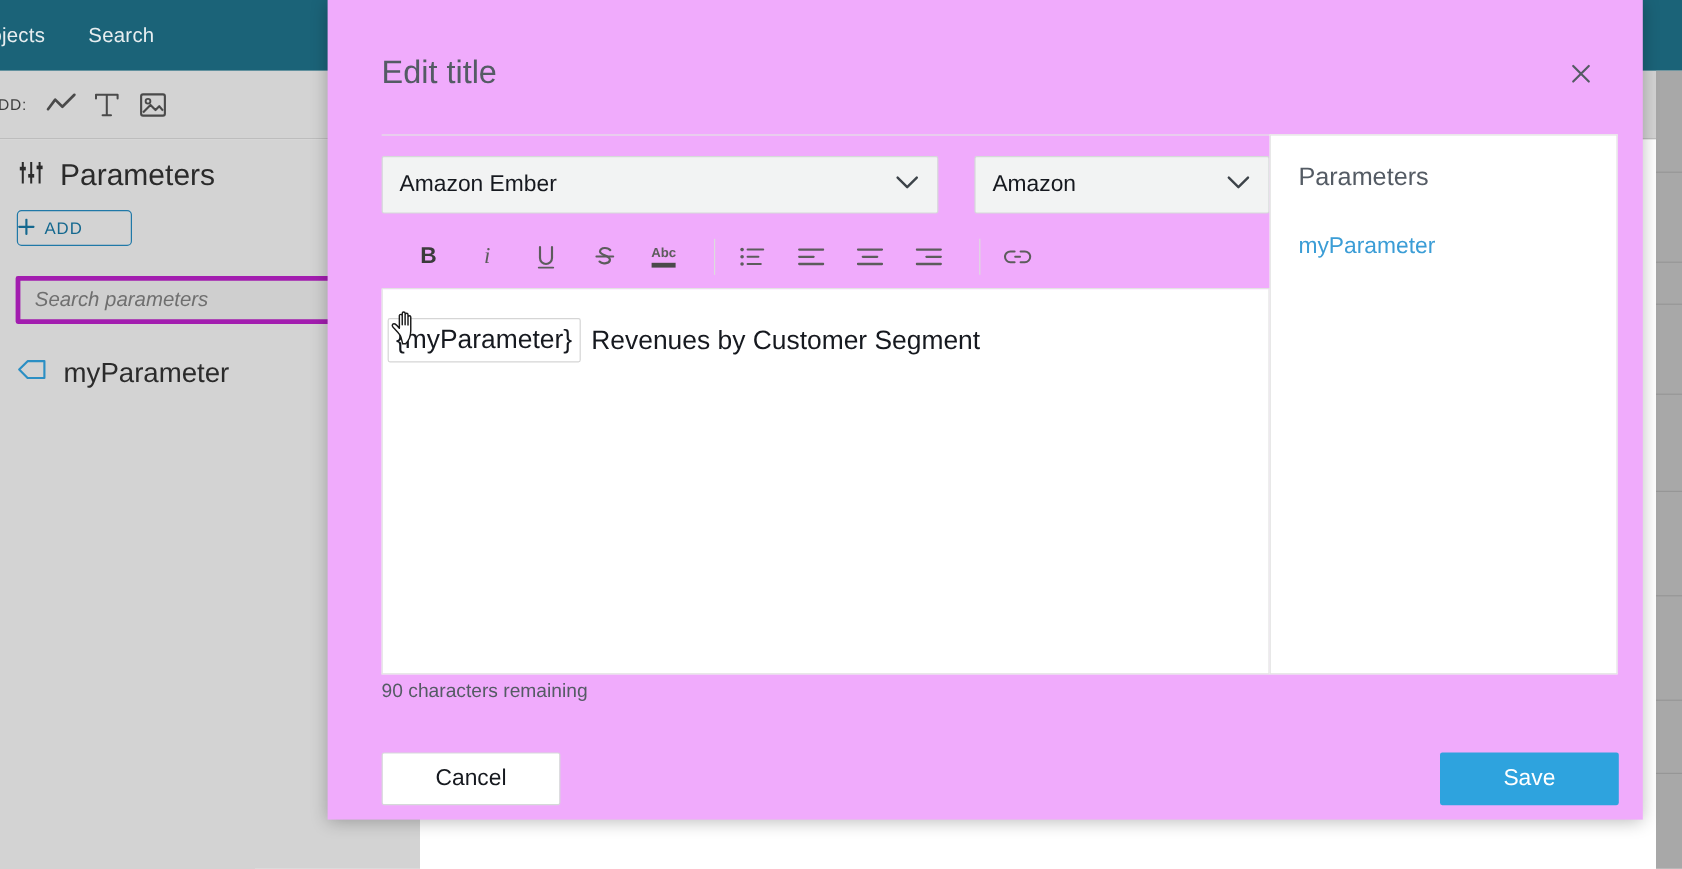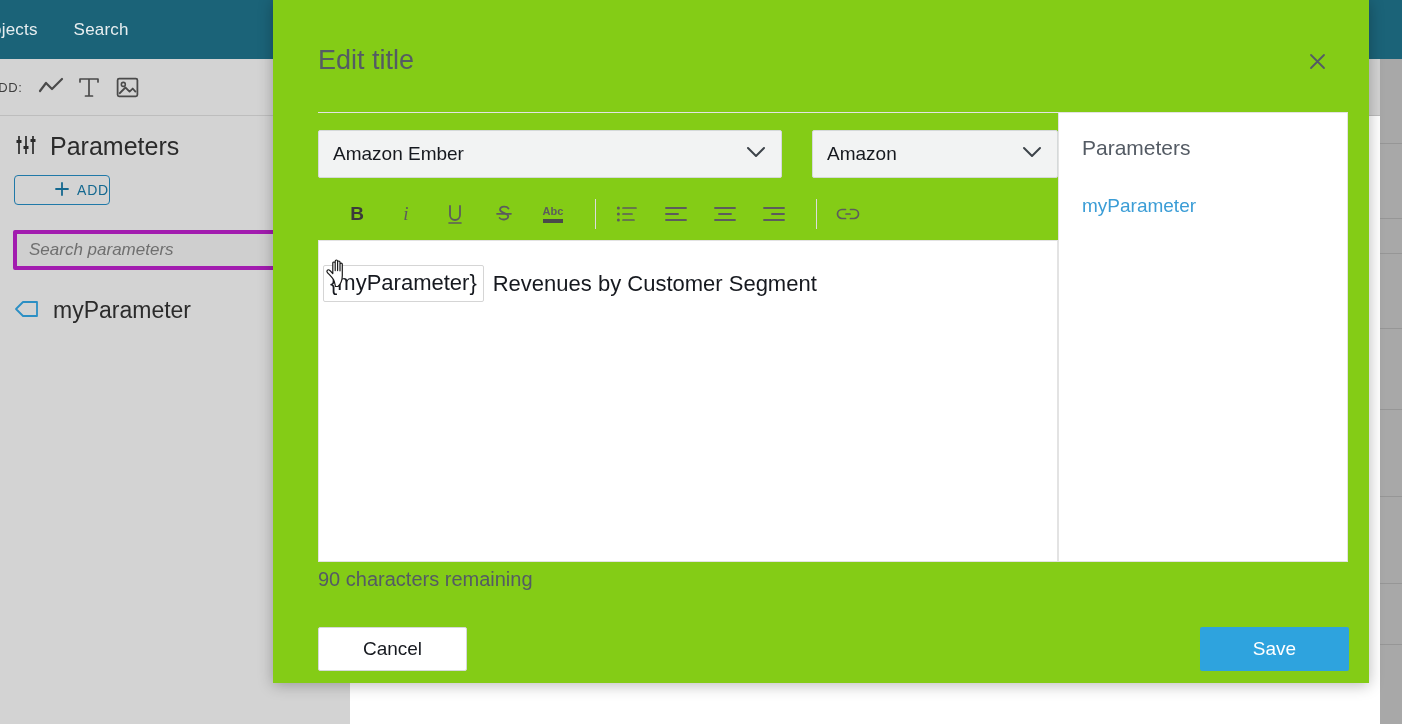--- a/index.html
+++ b/index.html
@@ -77,21 +77,21 @@
   }
   #add-param-button {
     margin: 14px 0 0 14px;
     width: 96px; height: 30px;
     border: 1px solid #2079a8;
     border-radius: 4px;
     background: transparent;
     color: #14688f;
     font-size: 14px;
     letter-spacing: .8px;
-    display: flex; align-items: center; justify-content: flex-end;
+    display: flex; align-items: center; justify-content: flex-start;
     gap: 8px;
     cursor: pointer;
     font-family: "Liberation Sans", sans-serif;
   }
   #search-params-input {
     margin: 25px 0 0 13px;
     width: 310px; height: 40px;
     background: #cfcfcf;
     border: 4px solid #a21caf;
     border-radius: 2px;
@@ -162,21 +162,21 @@
   
   #modal-overlay {
     position: absolute;
     inset: 0;
     pointer-events: none;
   }
   #modal {
     position: absolute;
     left: 273px; top: 0;
     width: 1096px; height: 683px;
-    background: #84cc16;
+    background: #f0abfc;
     box-shadow: 0 2px 14px rgba(0,0,0,.28);
     pointer-events: auto;
   }
 
   #modal-title {
     position: absolute;
     left: 45px; top: 45px;
     font-size: 27px;
     color: #545b64;
     font-weight: 400;
@@ -295,21 +295,21 @@
     position: absolute;
     left: 23px; top: 82px;
     font-size: 19px;
     color: #3b9dd6;
     cursor: pointer;
   }
 
   #char-counter {
     position: absolute;
     left: 45px; top: 568px;
-    font-size: 20px;
+    font-size: 16px;
     color: #545b64;
   }
 
   #cancel-button {
     position: absolute;
     left: 45px; top: 627px;
     width: 149px; height: 44px;
     background: #fff;
     border: 1px solid #d5d9d9;
     border-radius: 2px;

